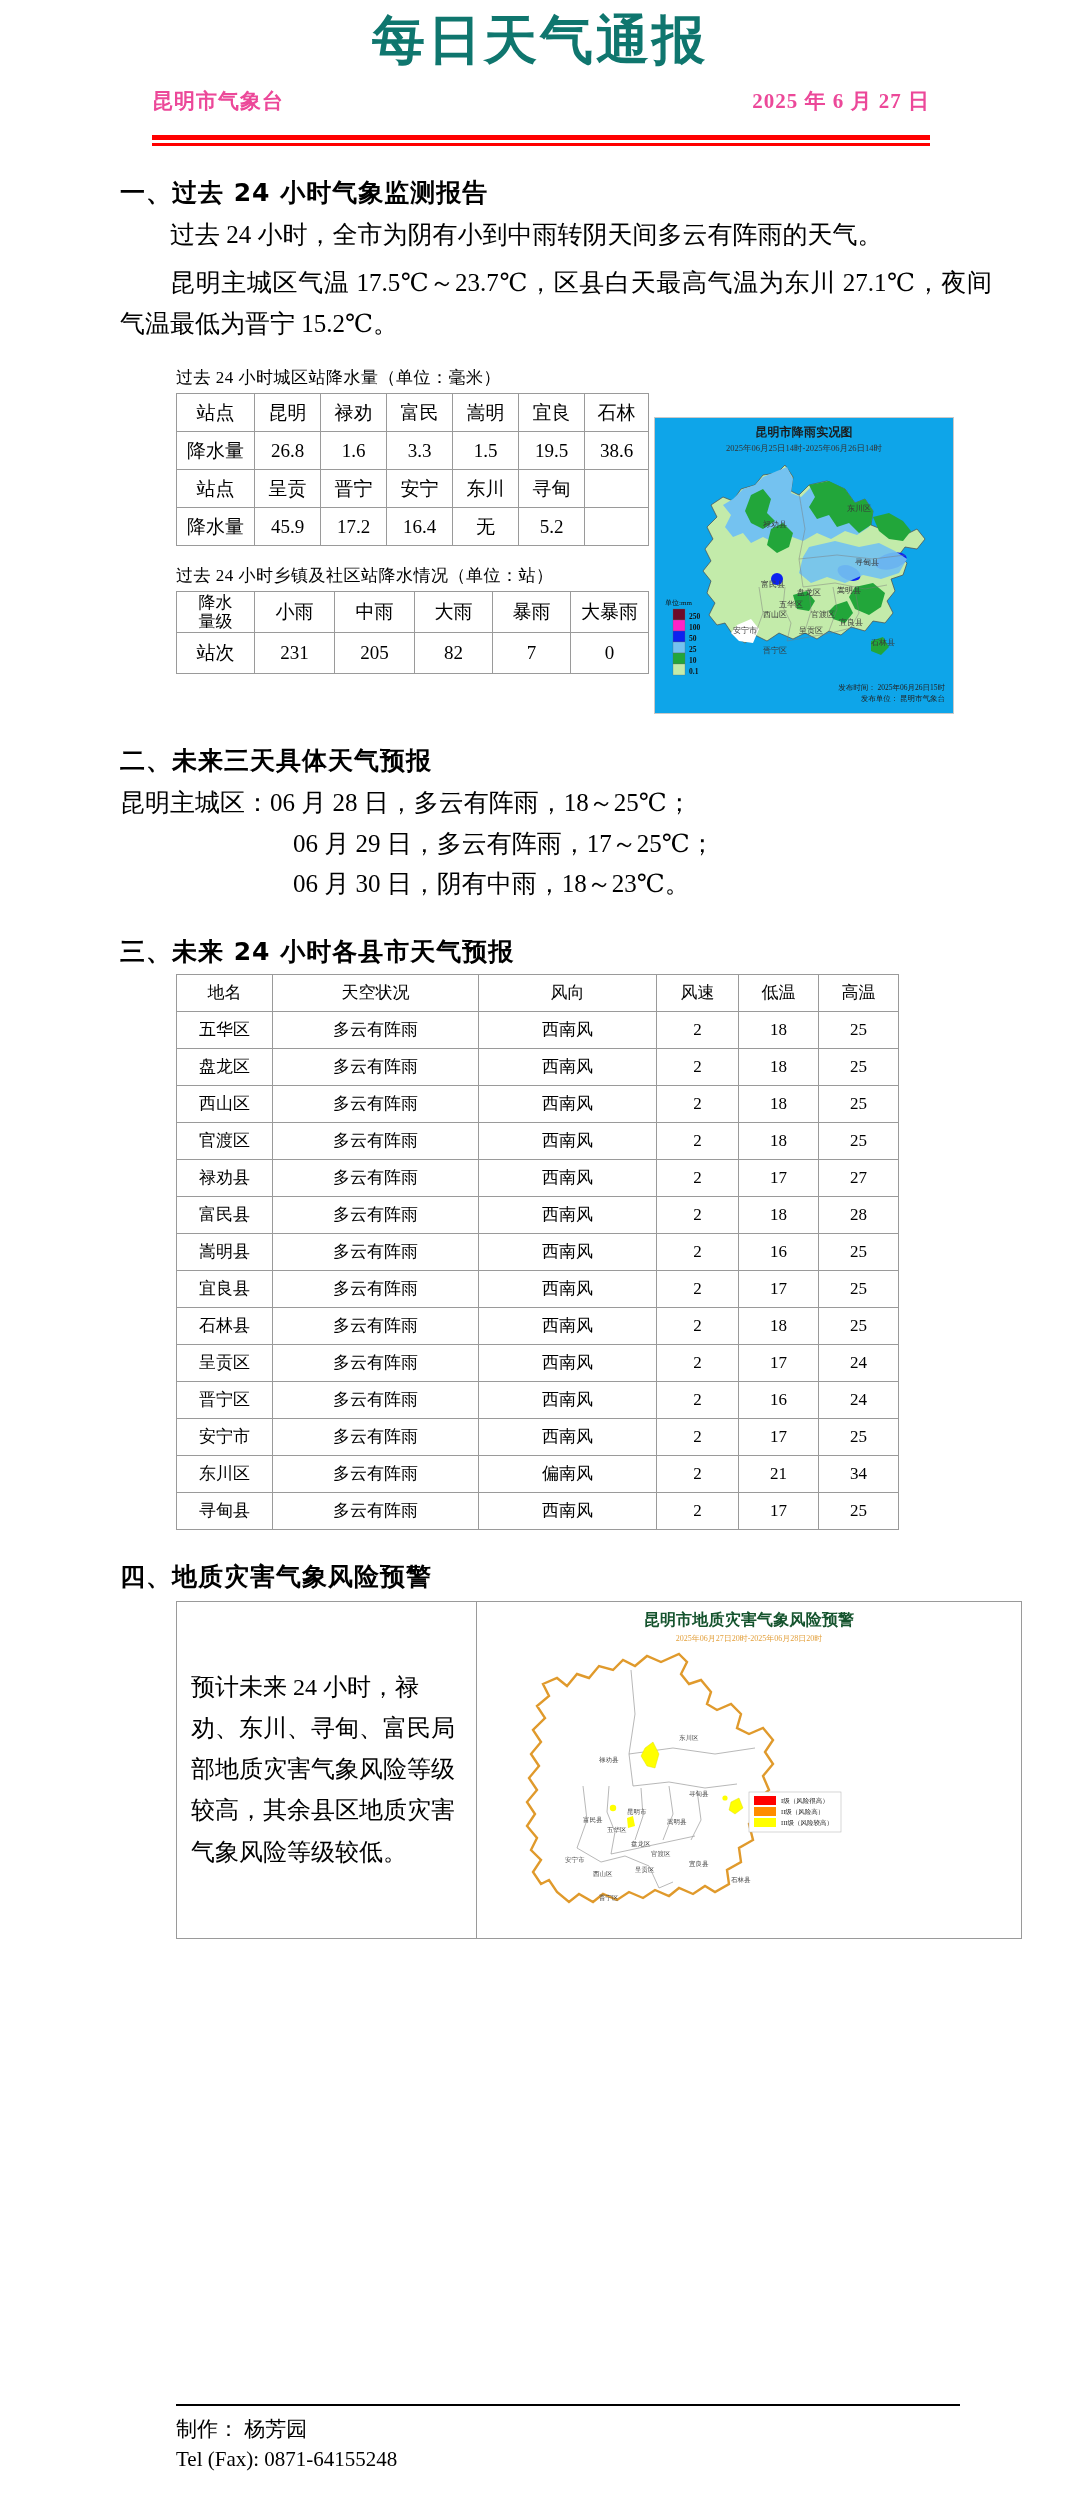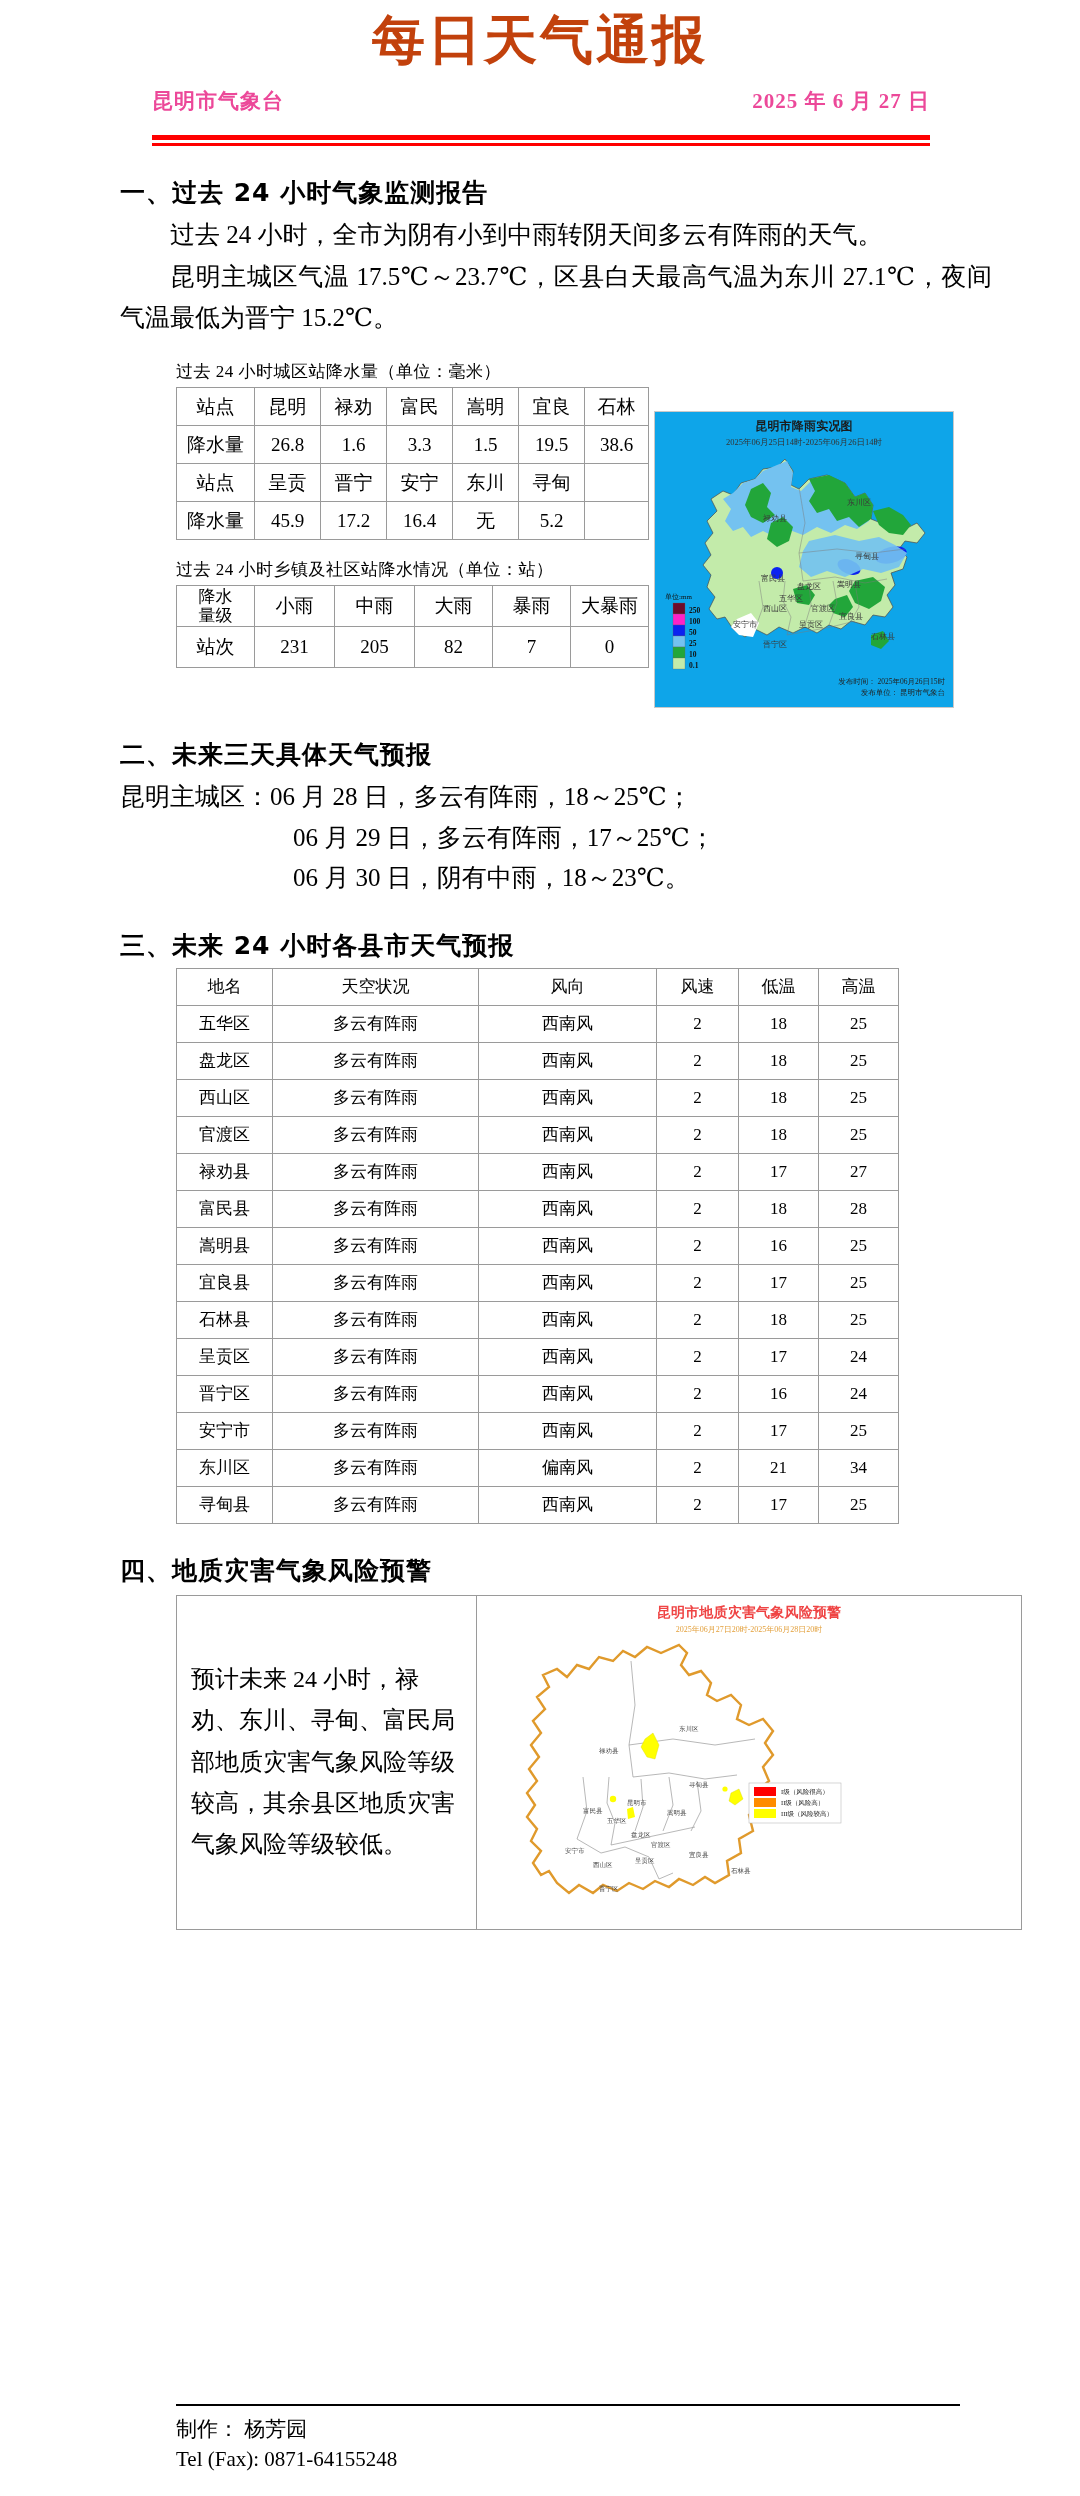--- a/index.html
+++ b/index.html
@@ -14,21 +14,21 @@
     position: relative;
   }
 
   
   .page { width: 1080px; padding: 0 58px; position: relative; }
 
   
   .masthead { padding-top: 6px; }
   .doc-title {
     text-align: center;
-    color: #c2410c;
+    color: #0f766e;
     font-family: "Liberation Serif", "DejaVu Serif", serif;
     font-weight: bold;
     font-size: 53px;
     letter-spacing: 3px;
     line-height: 1.15;
     margin: 4px 0 0 0;
   }
   .masthead-row {
     display: flex;
     justify-content: space-between;
@@ -55,21 +55,21 @@
     letter-spacing: 1px;
     margin: 30px 0 6px 62px;
   }
   .para {
     font-size: 25px;
     line-height: 1.62;
     margin: 0 30px 0 62px;
     text-indent: 50px;
     text-align: justify;
   }
-  .para + .para { margin-top: 2px; }
+  .para + .para { margin-top: 8px; }
 
   
   .monitor-wrap {
     display: flex;
     align-items: flex-start;
     margin: 22px 0 0 0;
     padding-left: 118px;
   }
   .monitor-left { width: 472px; flex: 0 0 472px; }
   .monitor-right { flex: 1 1 auto; padding-left: 6px; padding-top: 30px;}
@@ -184,22 +184,22 @@
   .geo-right {
     flex: 1 1 auto;
     border: 1px solid #9a9a9a;
     padding: 8px 6px 6px 6px;
     background: #fff;
   }
   .geo-title {
     text-align: center;
     font-family: "DejaVu Sans", "Liberation Sans", sans-serif;
     font-weight: bold;
-    font-size: 14px;
-    color: #ef4444;
+    font-size: 16px;
+    color: #14532d;
     letter-spacing: 0.2px;
   }
   .geo-sub {
     text-align: center;
     font-size: 8px;
     color: #e3a03c;
     margin-top: 2px;
   }
   .geo-canvas { position: relative; height: 288px; }
   .geo-foot {

